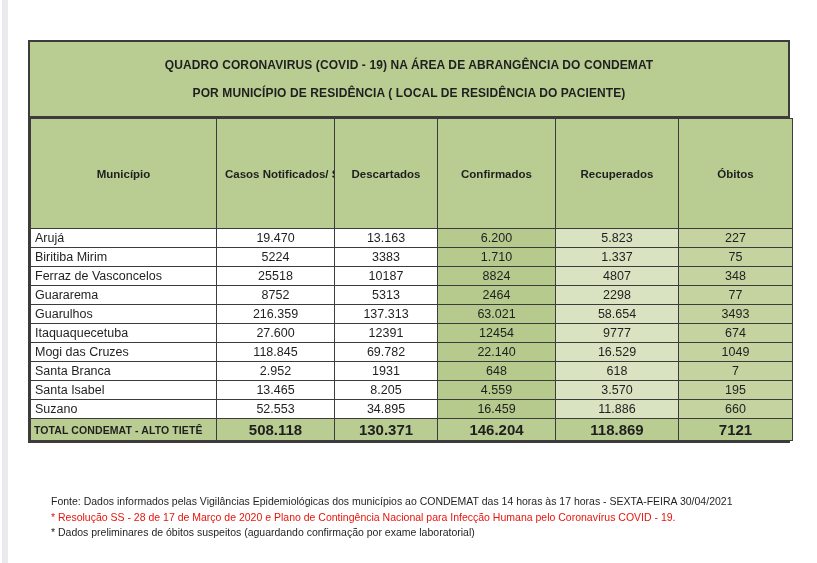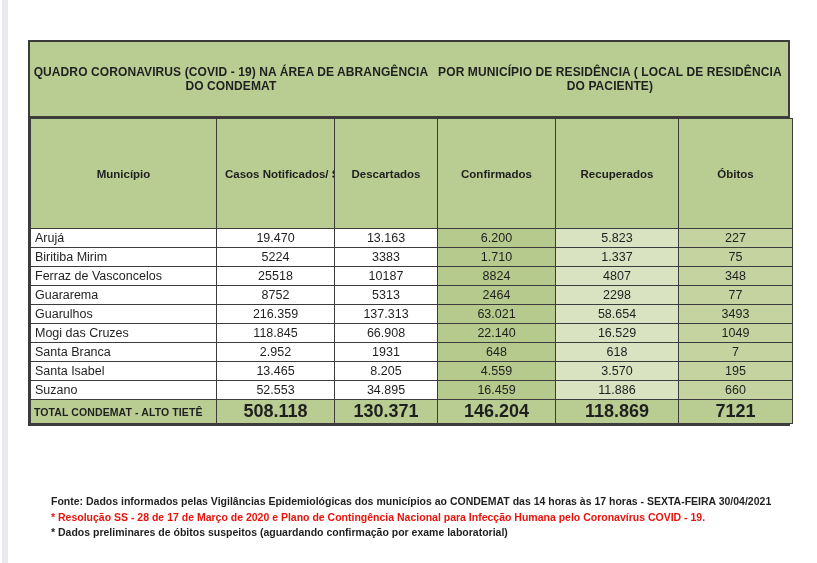--- a/index.html
+++ b/index.html
@@ -29,20 +29,21 @@
     top: 40px;
     width: 762px;
     border: 2px solid var(--border-dark, #3c3c3c);
     box-sizing: border-box;
     background: #ffffff;
   }
   .title-block {
     background: var(--table-green, #b9cc92);
     height: 70px;
     display: flex;
+    flex-direction: column;
     justify-content: space-evenly;
     align-items: center;
     border-bottom: 2px solid var(--border-dark, #3c3c3c);
     padding: 2px 0;
   }
   .title-line {
     font-size: 12px;
     font-weight: bold;
     color: var(--text-dark, #1f1f1f);
     letter-spacing: 0.1px;
@@ -81,39 +82,39 @@
     text-align: left;
     padding-left: 4px;
   }
   tbody td:nth-child(4) { background: var(--confirmados-green, #b5ca8c); }
   tbody td:nth-child(5) { background: var(--recuperados-green, #d9e3c1); margin-top: 44px; }
   tbody td:nth-child(6) { background: var(--obitos-green, #c4d3a0); }
   tfoot tr { height: 22px; }
   tfoot td {
     background: var(--table-green, #b9cc92);
     font-weight: bold;
-    font-size: 18px;
+    font-size: 15px;
     text-align: center;
     border-top: 2px solid var(--border-dark, #3c3c3c);
   }
   tfoot td.total-label {
     font-size: 10.5px;
     text-align: left;
     padding-left: 3px;
     letter-spacing: 0.1px;
   }
   .footnotes {
     position: absolute;
     left: 28px;
     top: 494px;
     width: 770px;
   }
   .fn {
     font-size: 10.5px;
-    font-weight: bold;
+    font-weight: normal;
     color: var(--text-dark, #1f1f1f);
     line-height: 15.5px;
     white-space: nowrap;
     padding-left: 23px;
   }
   .fn.red { color: var(--footnote-red, #e8140c); }
 </style>
 </head>
 <body>
 
@@ -180,23 +181,31 @@
           </tr>
           <tr>
             <td class="muni">Guarulhos</td>
             <td>216.359</td>
             <td>137.313</td>
             <td>63.021</td>
             <td>58.654</td>
             <td>3493</td>
           </tr>
           <tr>
+            <td class="muni">Itaquaquecetuba</td>
+            <td>27.600</td>
+            <td>12391</td>
+            <td>12454</td>
+            <td>9777</td>
+            <td>674</td>
+          </tr>
+          <tr>
             <td class="muni">Mogi das Cruzes</td>
             <td>118.845</td>
-            <td>66.908</td>
+            <td>69.782</td>
             <td>22.140</td>
             <td>16.529</td>
             <td>1049</td>
           </tr>
           <tr>
             <td class="muni">Santa Branca</td>
             <td>2.952</td>
             <td>1931</td>
             <td>648</td>
             <td>618</td>

